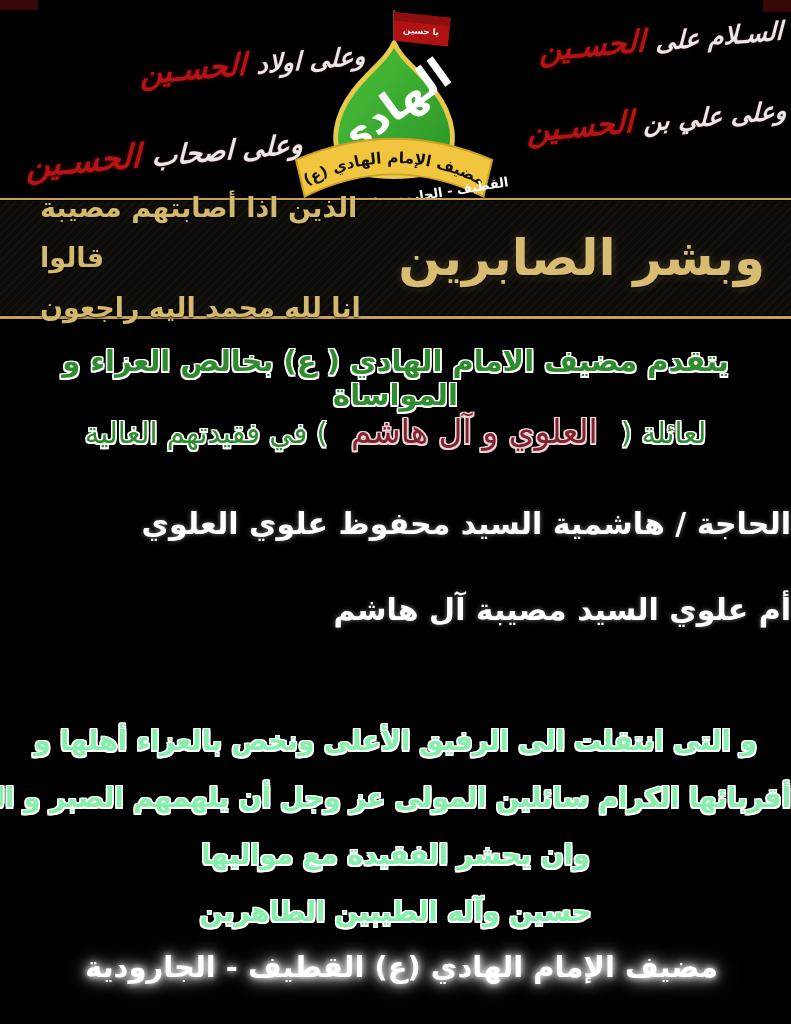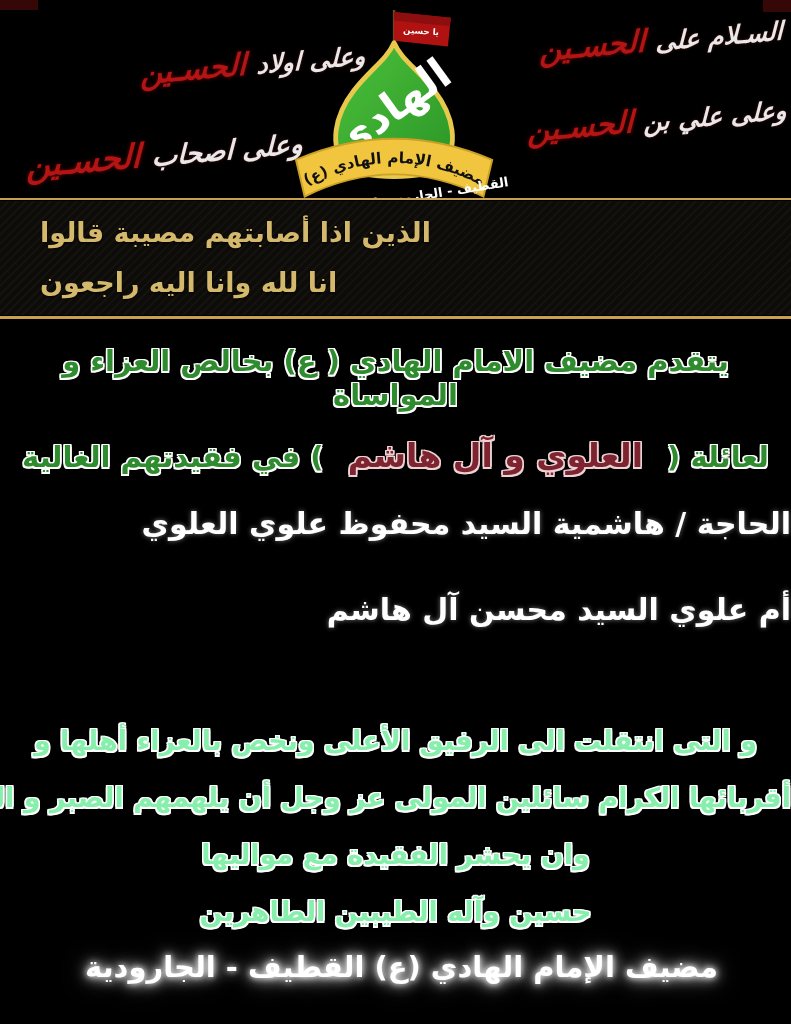--- a/index.html
+++ b/index.html
@@ -65,21 +65,21 @@
       -1.5px -1.5px 0 #ecd2d2,  1.5px -1.5px 0 #ecd2d2,
       -1.5px  1.5px 0 #ecd2d2,  1.5px  1.5px 0 #ecd2d2,
       -1.5px  0 0 #ecd2d2,      1.5px  0 0 #ecd2d2,
        0 -1.5px 0 #ecd2d2,      0  1.5px 0 #ecd2d2;
   }
 
   
   .condolence { position:absolute; top:344px; left:0; right:0;
     text-align:center; direction:rtl; }
   .cond-line1 { font-size:29px; font-weight:bold; color:#2e8b2e; }
-  .cond-line2 { margin-top:24px; font-size:29px; font-weight:bold; color:#2e8b2e; }
+  .cond-line2 { font-size:29px; font-weight:normal; color:#2e8b2e; }
   .family-names { color:#7d2430; font-size:33px; padding:0 14px; }
 
   
   .deceased { position:absolute; left:0; right:0; text-align:right;
     direction:rtl; color:#fff; font-weight:bold; font-size:30px;
     text-shadow:0 0 5px rgba(255,255,255,.45); white-space:nowrap; }
   .name-1 { top:506px; }
   .name-2 { top:592px; }
 
   
@@ -142,37 +142,38 @@
       <path id="bandArc" d="M38,186 Q128,140 218,186" fill="none"></path>
       <text font-size="16" font-weight="bold" fill="#111111">
         <textPath href="#bandArc" startOffset="50%" text-anchor="middle">مضيف الإمام الهادي (ع)</textPath>
       </text>
 
       <text x="122" y="207" font-size="13.5" font-weight="bold" fill="#ffffff" text-anchor="middle" transform="rotate(-9 122 205)">القطيف - الجارودية 1431 هـ- 2009 م</text>
     </svg>
   </div>
 
   <div class="verse-banner">
+    <div class="verse-main">وبشر الصابرين</div>
     <div class="verse-lines">
       <div>الذين اذا أصابتهم مصيبة قالوا</div>
-      <div>انا لله وانا اليه راجعون</div>
+      <div>انا لله محمد اليه راجعون</div>
     </div>
   </div>
 
   <div class="condolence">
     <div class="cond-line1 ol-white">يتقدم مضيف الامام الهادي ( ع) بخالص العزاء و المواساة</div>
     <div class="cond-line2">
       <span class="ol-white">لعائلة  (</span>
       <span class="family-names ol-pink">العلوي و  آل هاشم</span>
       <span class="ol-white">)  في فقيدتهم الغالية</span>
     </div>
   </div>
 
   <div class="deceased name-1">الحاجة /  هاشمية السيد محفوظ علوي العلوي</div>
-  <div class="deceased name-2">أم علوي السيد محسن آل هاشم</div>
+  <div class="deceased name-2">أم علوي السيد مصيبة آل هاشم</div>
 
   <div class="prayer">
     <div class="prayer-line ol-white">و التى انتقلت الى الرفيق الأعلى ونخص بالعزاء أهلها و</div>
     <div class="prayer-line ol-white">أقربائها الكرام سائلين المولى عز وجل أن يلهمهم الصبر و السلوان</div>
     <div class="prayer-line ol-white">وان يحشر الفقيدة مع مواليها</div>
     <div class="prayer-line ol-white">حسين وآله الطيبين الطاهرين</div>
   </div>
 
   <div class="footer-line">مضيف الإمام الهادي (ع)  القطيف - الجارودية</div>
 

